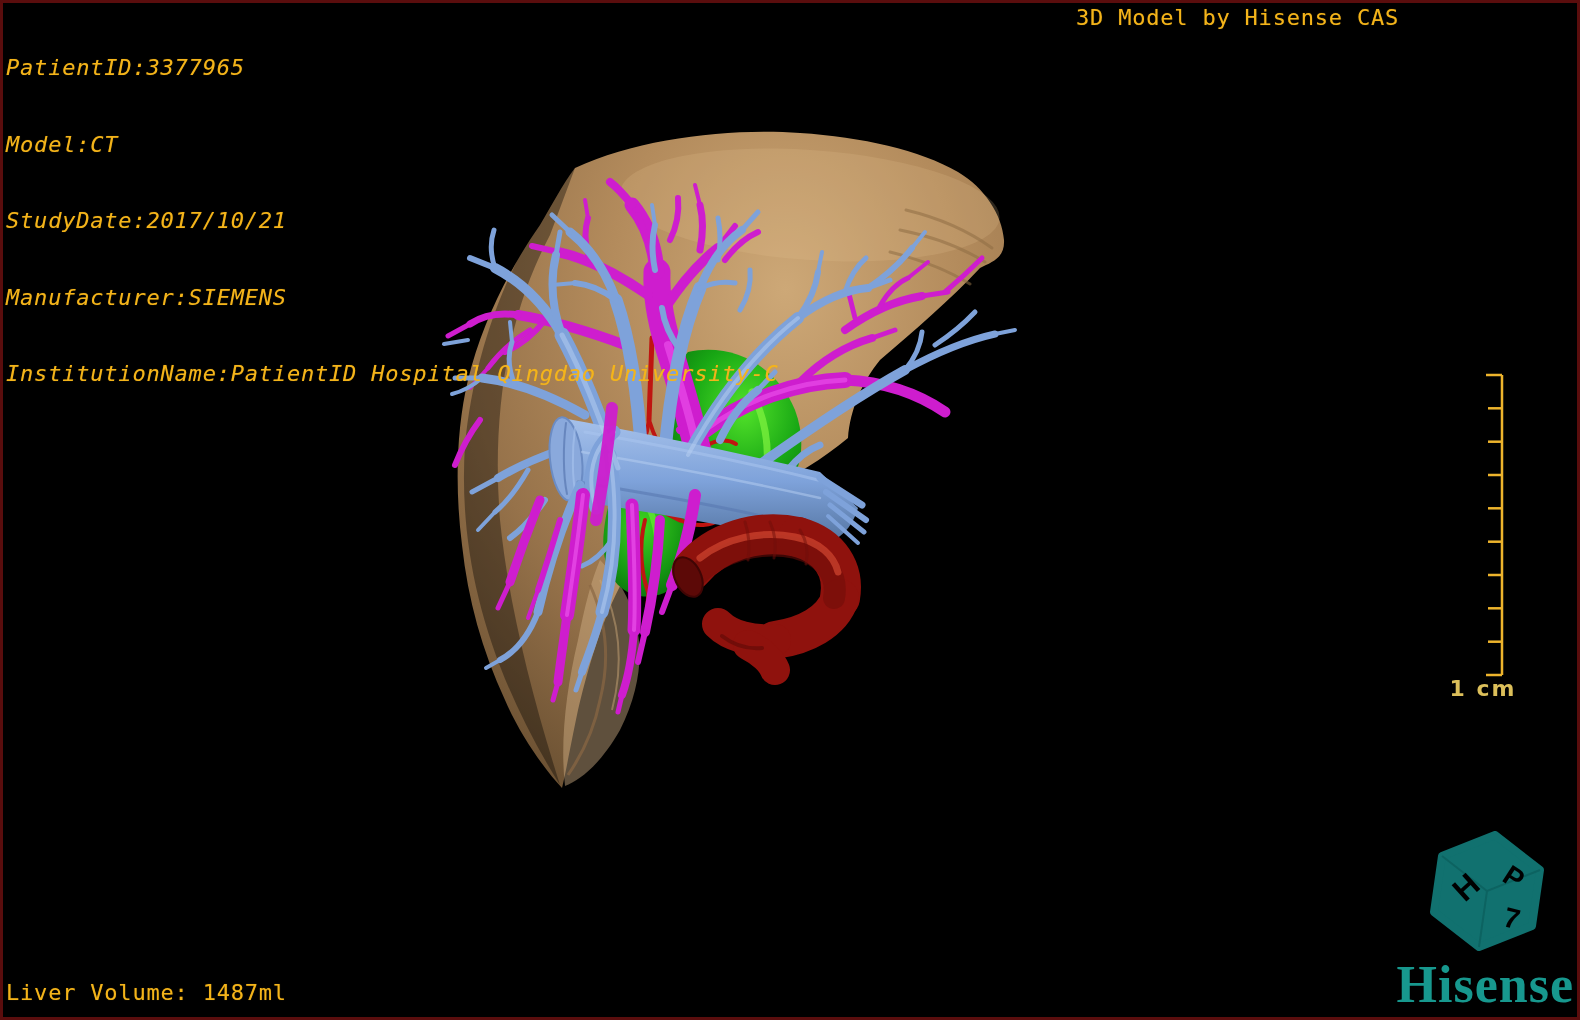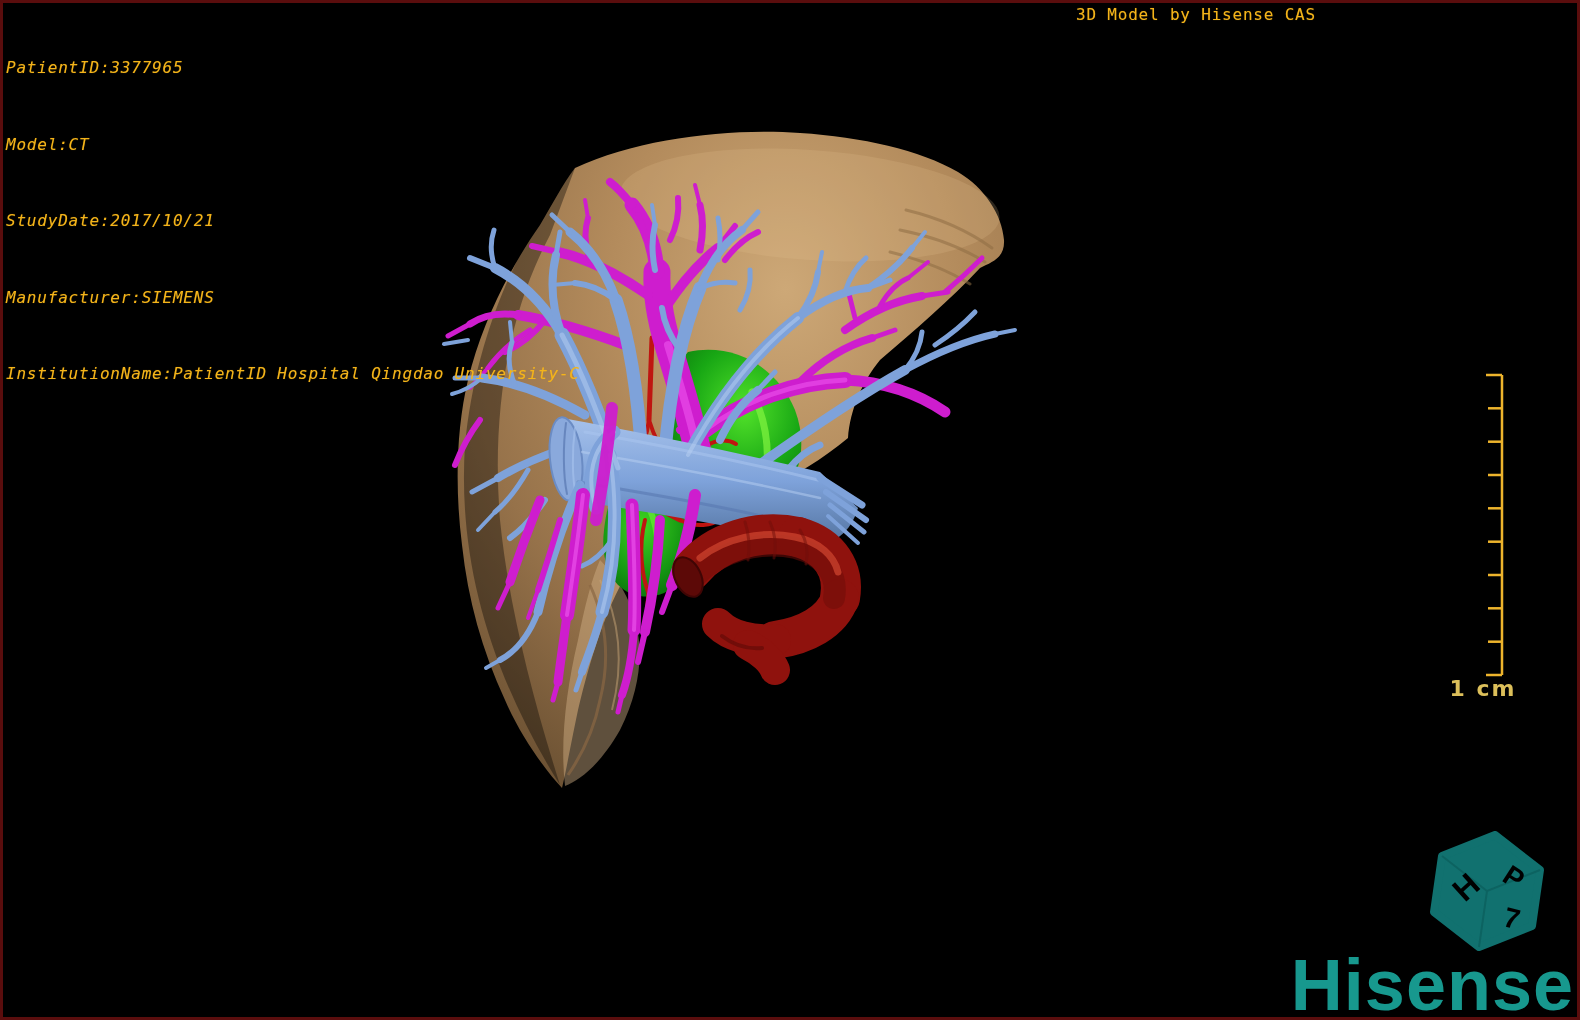--- a/index.html
+++ b/index.html
@@ -1,27 +1,27 @@
 <!DOCTYPE html>
 <html><head>
 <meta charset="utf-8">
 <style>
   html,body{margin:0;padding:0;background:#111;}
   .screen{position:relative;width:1580px;height:1020px;background:#000;overflow:hidden;
           font-family:"DejaVu Sans Mono","Liberation Mono",monospace;}
   .frame{position:absolute;inset:0;border:3px solid #5a0d0d;pointer-events:none;z-index:50;}
   .viewport{position:absolute;inset:0;z-index:1;cursor:grab;}
-  .overlay{position:absolute;color:#f4b41a;font-size:16px;letter-spacing:0.8px;
+  .overlay{position:absolute;color:#f4b41a;font-size:22px;letter-spacing:0.8px;
            white-space:pre;z-index:20;text-shadow:0 0 1px rgba(244,180,26,.4);}
   .patient{left:6px;top:4px;line-height:25.5px;font-style:italic;}
   .watermark{left:1076px;top:5px;}
   .volume{left:6px;top:980px;}
   .brand{position:absolute;right:6px;bottom:6px;z-index:20;text-align:right;}
-  .wordmark{color:#17988e;font-family:Liberation Sans, sans-serif;
-            font-weight:bold;font-size:72px;letter-spacing:1px;line-height:58px;}
+  .wordmark{color:#17988e;font-family:Liberation Serif, serif;
+            font-weight:bold;font-size:52px;letter-spacing:1px;line-height:58px;}
   .ruler{position:absolute;left:0;top:0;z-index:15;}
 </style>
 </head>
 <body>
 
 <div class="screen">
 
   <div class="viewport">
   <svg width="1580" height="1020" viewBox="0 0 1580 1020">
     <defs>
@@ -254,20 +254,21 @@
   <div class="overlay patient">
     <div>PatientID:3377965</div>
     <div>Model:CT</div>
     <div>StudyDate:2017/10/21</div>
     <div>Manufacturer:SIEMENS</div>
     <div>InstitutionName:PatientID Hospital Qingdao University-C</div>
   </div>
 
   <div class="overlay watermark">3D Model by Hisense CAS</div>
 
+  <div class="overlay volume">Liver Volume: 1487ml</div>
 
   <svg class="ruler" width="1580" height="1020" viewBox="0 0 1580 1020">
     <g stroke="#eeb42c" stroke-width="2.5" fill="none">
       <path d="M 1502,375 V 675"></path>
       <path d="M 1502,375 h -16"></path>
       <path d="M 1502,675 h -16"></path>
       <path d="M 1502,408.3 h -14"></path>
       <path d="M 1502,441.7 h -14"></path>
       <path d="M 1502,475 h -14"></path>
       <path d="M 1502,508.3 h -14"></path>

